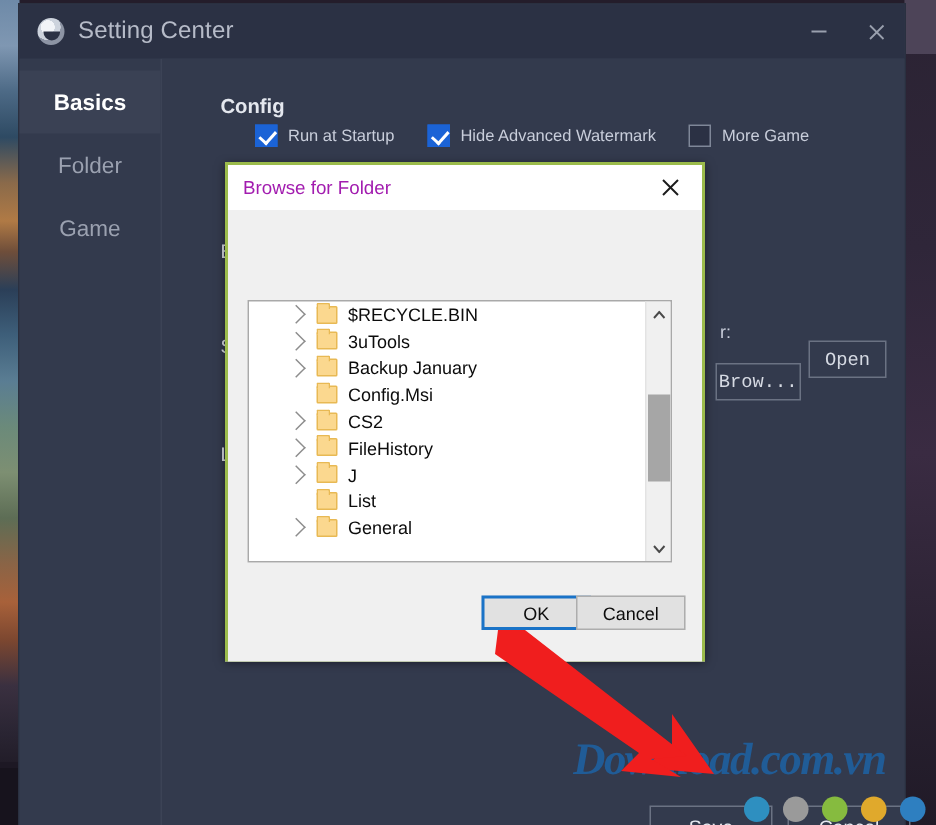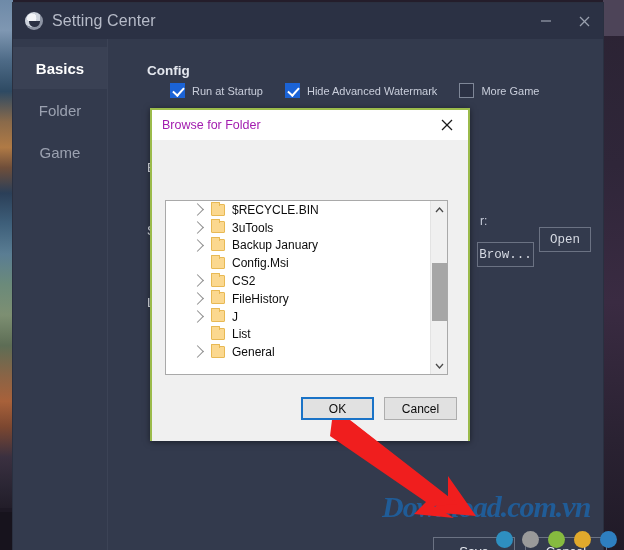--- a/index.html
+++ b/index.html
@@ -364,21 +364,21 @@
         </div>
         <div class="thumb"></div>
         <div class="arw down">
           <svg width="9" height="6" viewBox="0 0 9 6">
               <polyline points="1,1 4.5,5 8,1" fill="none" stroke="#4a4a4a" stroke-width="1.3"></polyline>
             </svg>
         </div>
       </div>
     </div>
 
-    <div class="dlg-btn focus" style="left:149px; top:257px;">OK</div>
+    <div class="dlg-btn focus" style="left:169px; top:257px;">OK</div>
     <div class="dlg-btn" style="left:232px; top:257px;">Cancel</div>
 
   </div>
 </div>
 
 <div id="arrow">
   <svg width="180" height="110" viewBox="0 0 180 110">
     <g>
       <polygon fill="#f01e1e" points="4,2 22,2 118,78 118,56 146,96 100,92 112,80 16,8"></polygon>
       <polygon fill="#f01e1e" points="2,0 20,0 128,84 104,86 124,98 84,94 96,82 0,16"></polygon>

